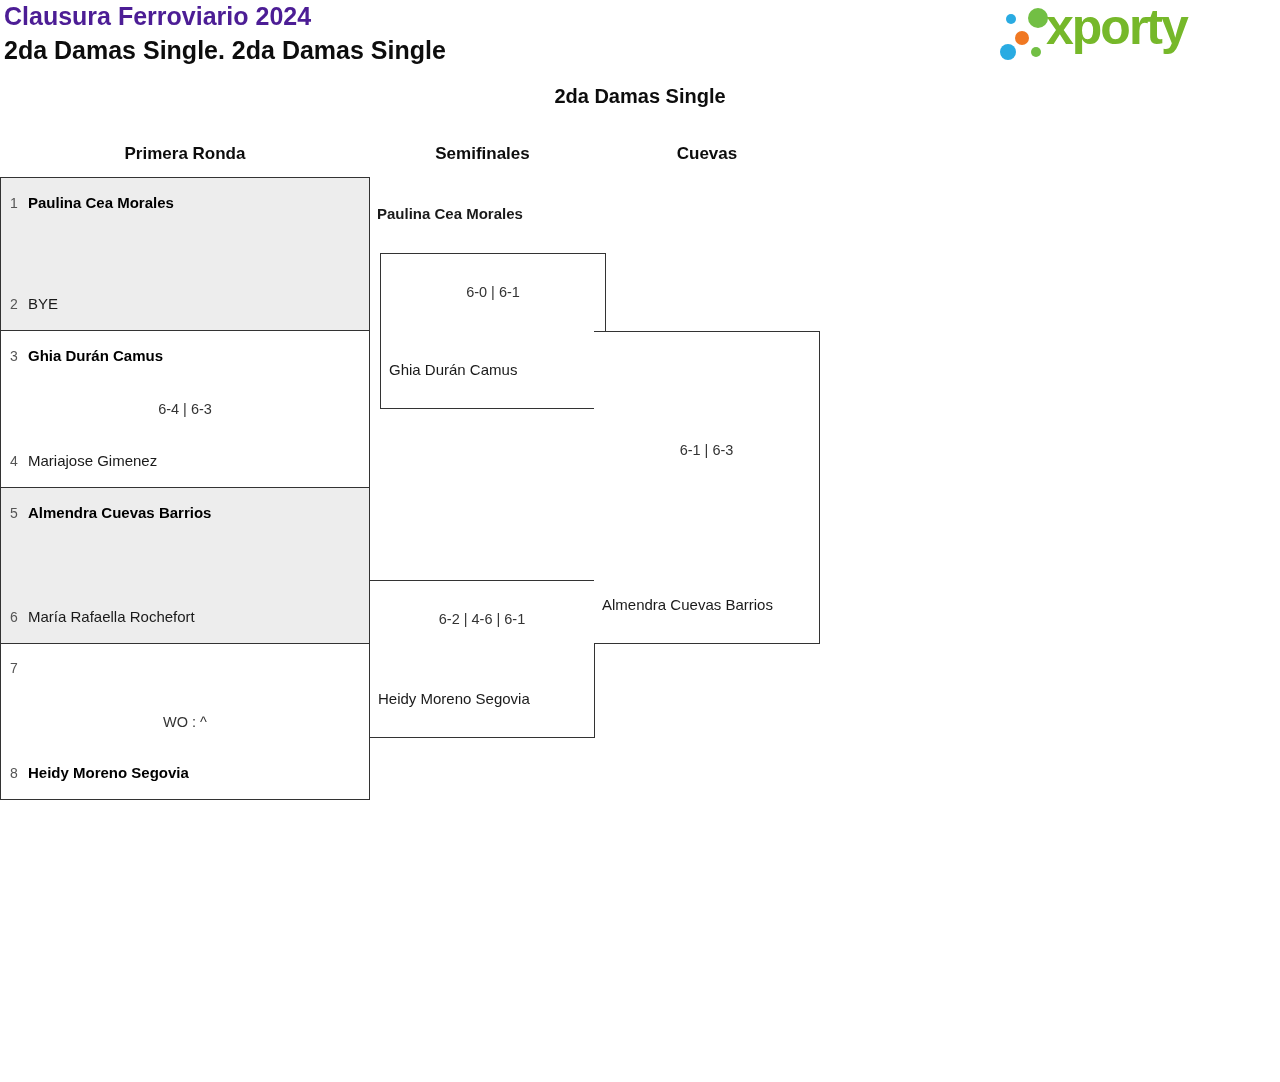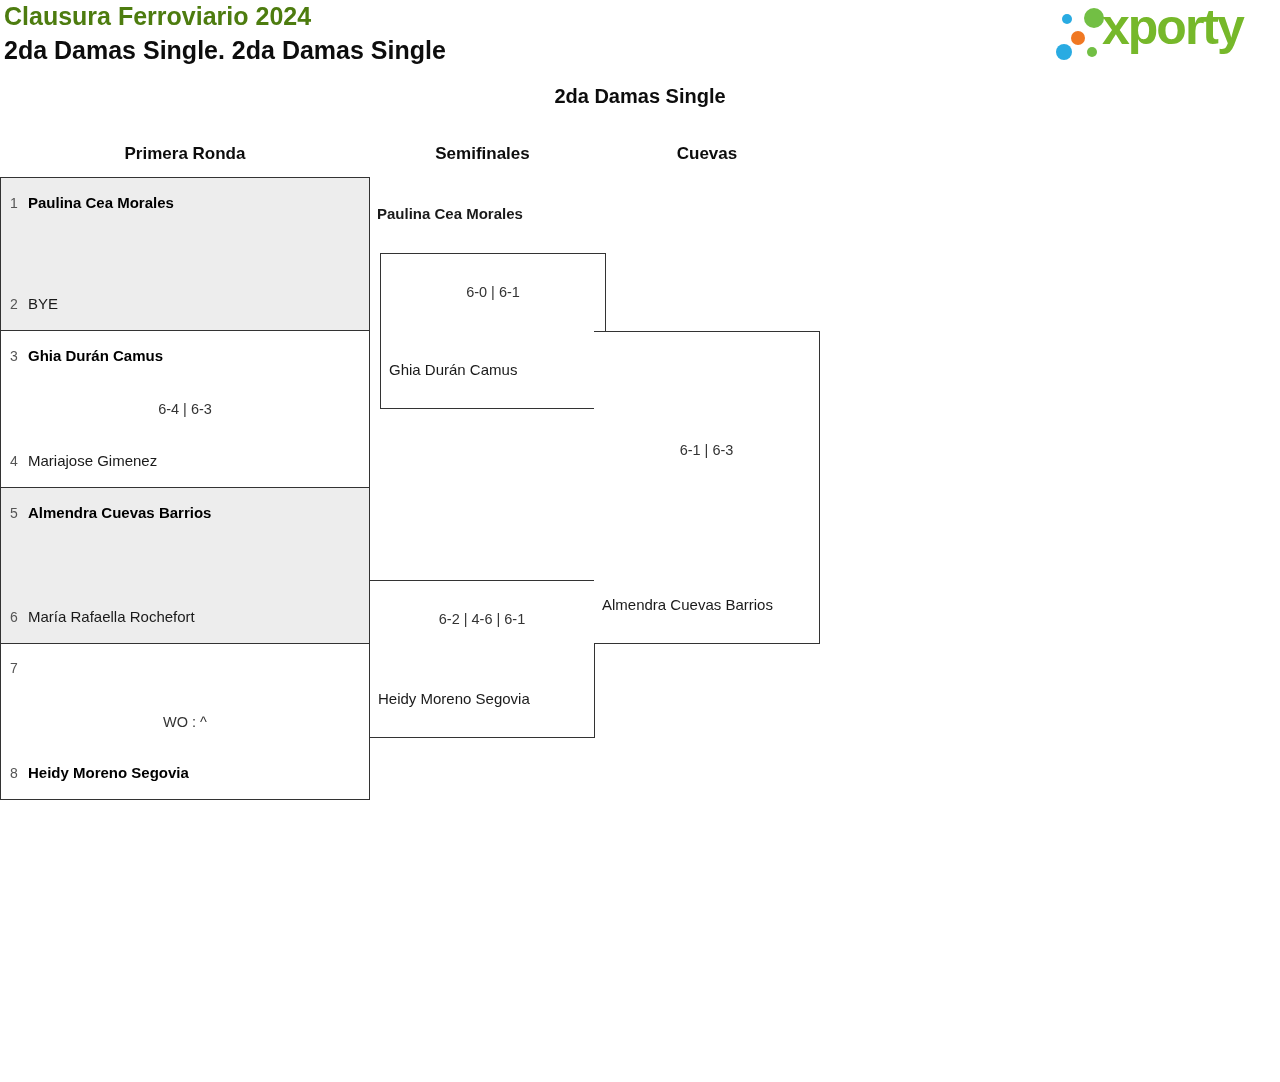--- a/index.html
+++ b/index.html
@@ -1,24 +1,24 @@
 <!DOCTYPE html>
 <html><head>
 <meta charset="utf-8">
 <style>
   html,body{margin:0;padding:0;background:#ffffff;}
   body{width:1280px;height:1082px;position:relative;font-family:"Liberation Sans",sans-serif;color:#111;}
   .page{position:absolute;inset:0;width:1280px;height:1082px;overflow:hidden;background:#fff;}
 
   
-  .title-line1{position:absolute;left:4px;top:2px;font-size:25px;font-weight:700;color:#4d7c0f;letter-spacing:0;}
+  .title-line1{position:absolute;left:4px;top:2px;font-size:25px;font-weight:700;color:#4c1d95;letter-spacing:0;}
   .title-line2{position:absolute;left:4px;top:36px;font-size:25px;font-weight:700;color:#0d0d0d;}
 
   
-  .logo{position:absolute;left:1050px;top:0;width:226px;height:72px;}
+  .logo{position:absolute;left:994px;top:0;width:226px;height:72px;}
   .dot{position:absolute;border-radius:50%;}
   .dot-blue-sm{left:12px;top:14px;width:10px;height:10px;background:#29abe2;}
   .dot-green-lg{left:34px;top:8px;width:20px;height:20px;background:#72bf44;}
   .dot-orange{left:21px;top:31px;width:14px;height:14px;background:#f07822;}
   .dot-blue-lg{left:6px;top:44px;width:16px;height:16px;background:#29abe2;}
   .dot-green-sm{left:37px;top:47px;width:10px;height:10px;background:#72bf44;}
   .logo-text{position:absolute;left:52px;top:-2px;font-size:50px;font-weight:700;color:#76b82a;letter-spacing:-2px;}
 
   
   .bracket-title{position:absolute;left:0;top:85px;width:1280px;text-align:center;font-size:20px;font-weight:700;color:#0d0d0d;}

